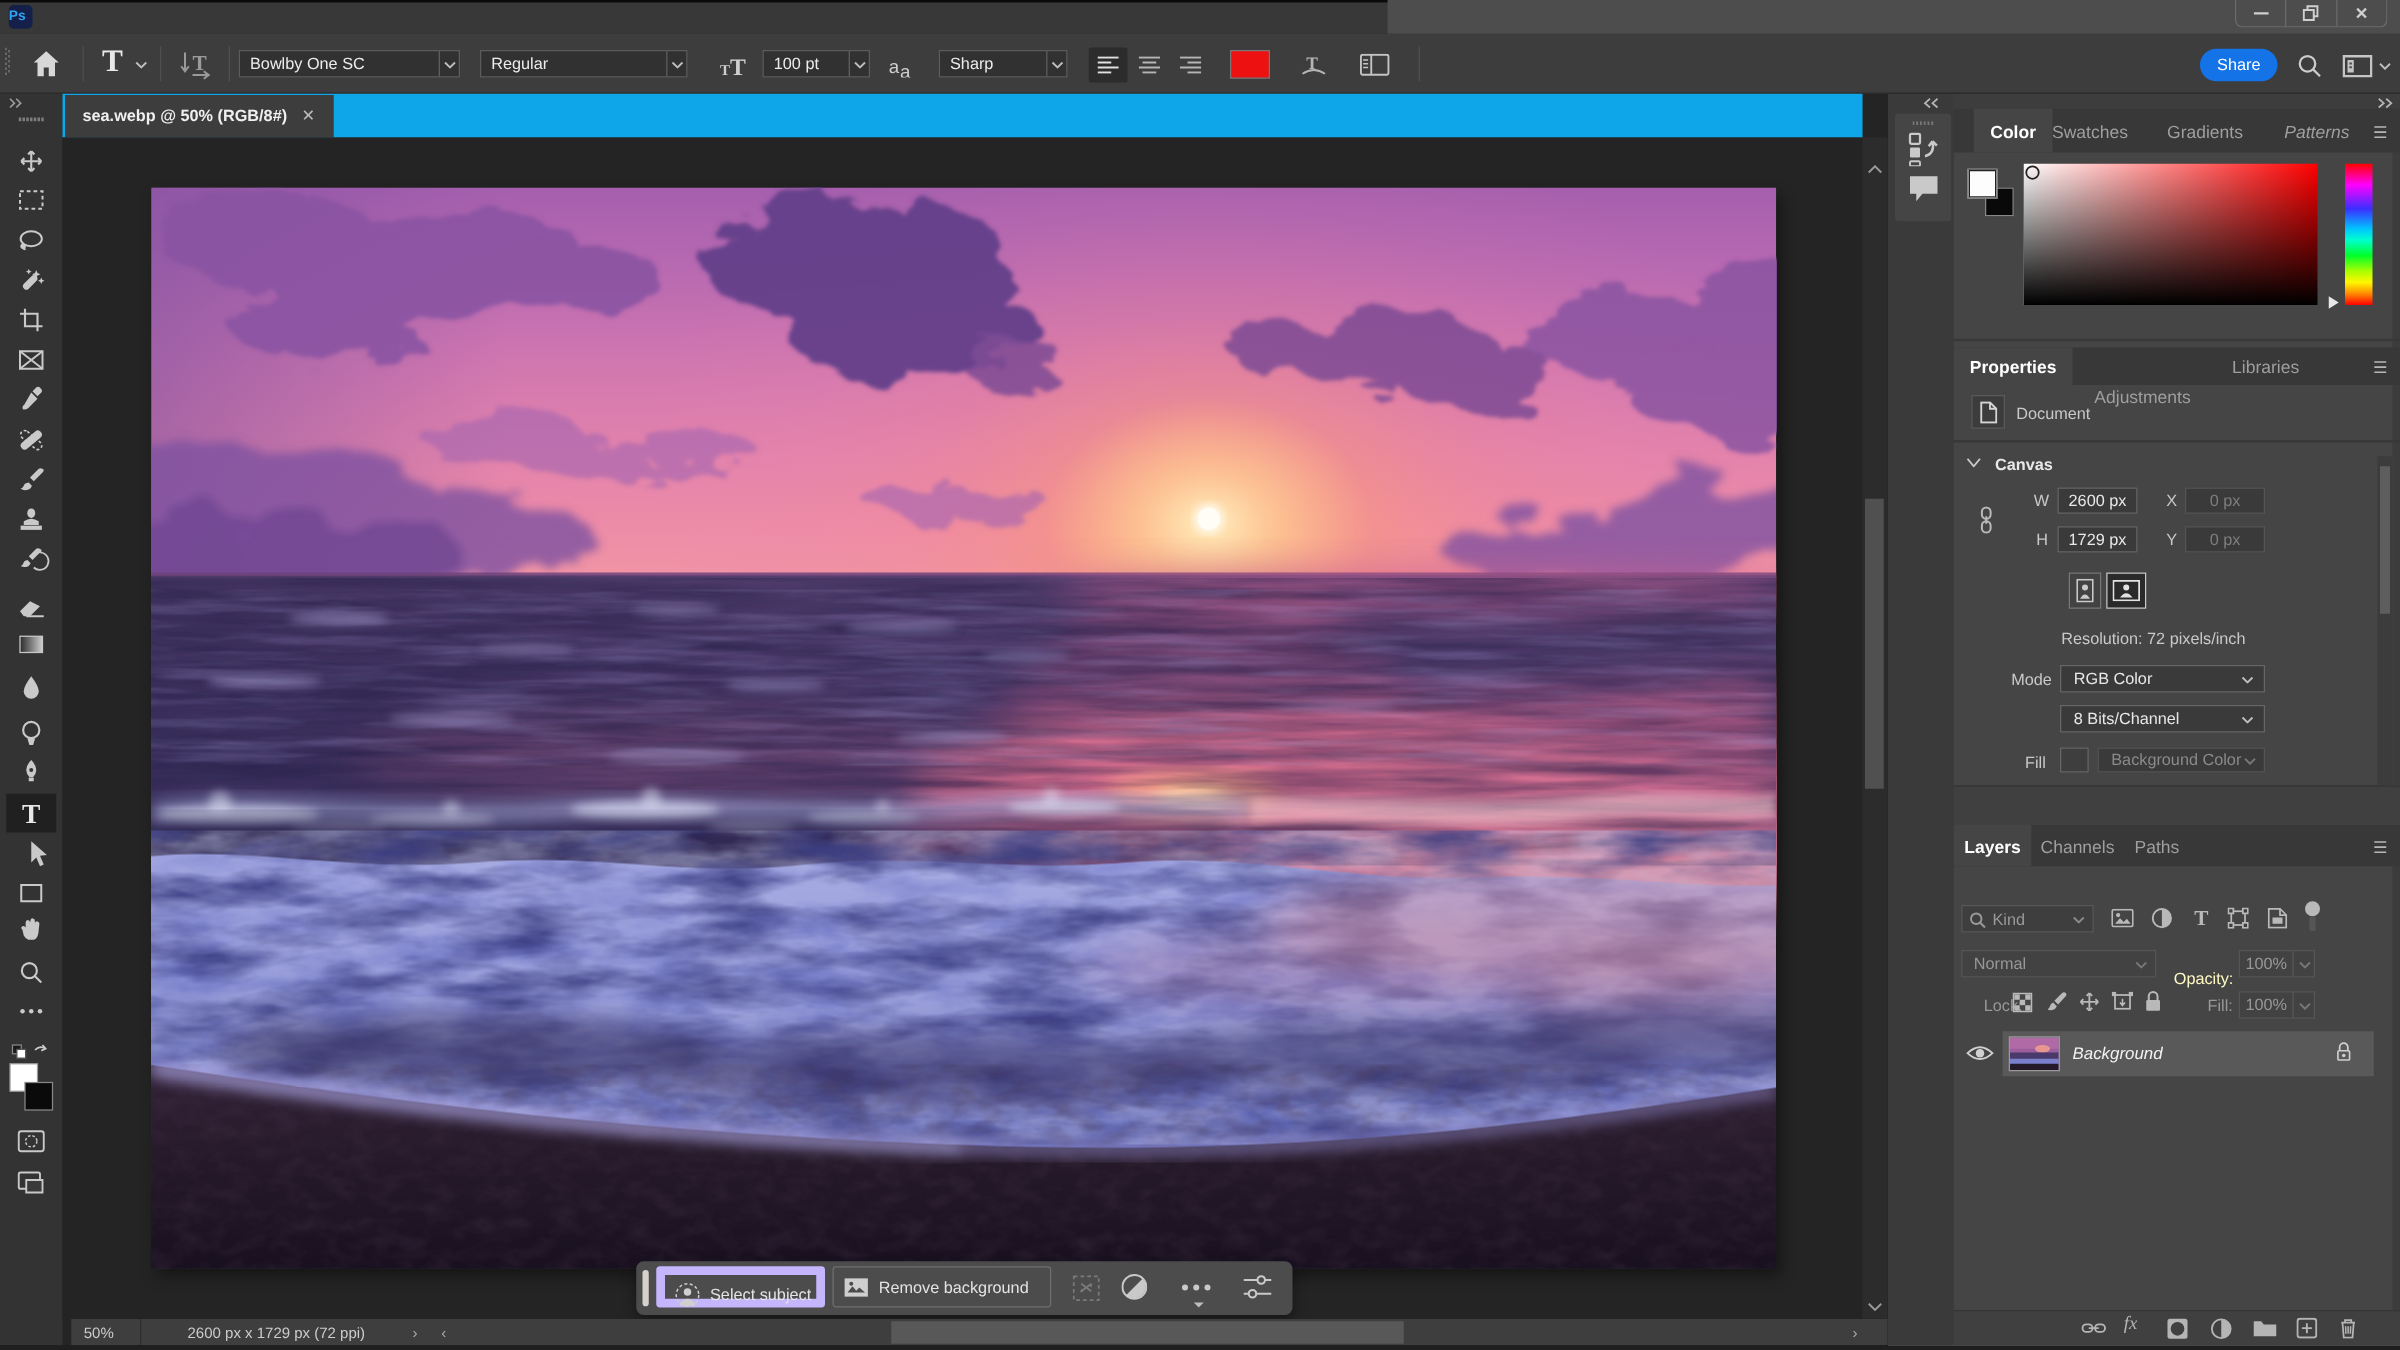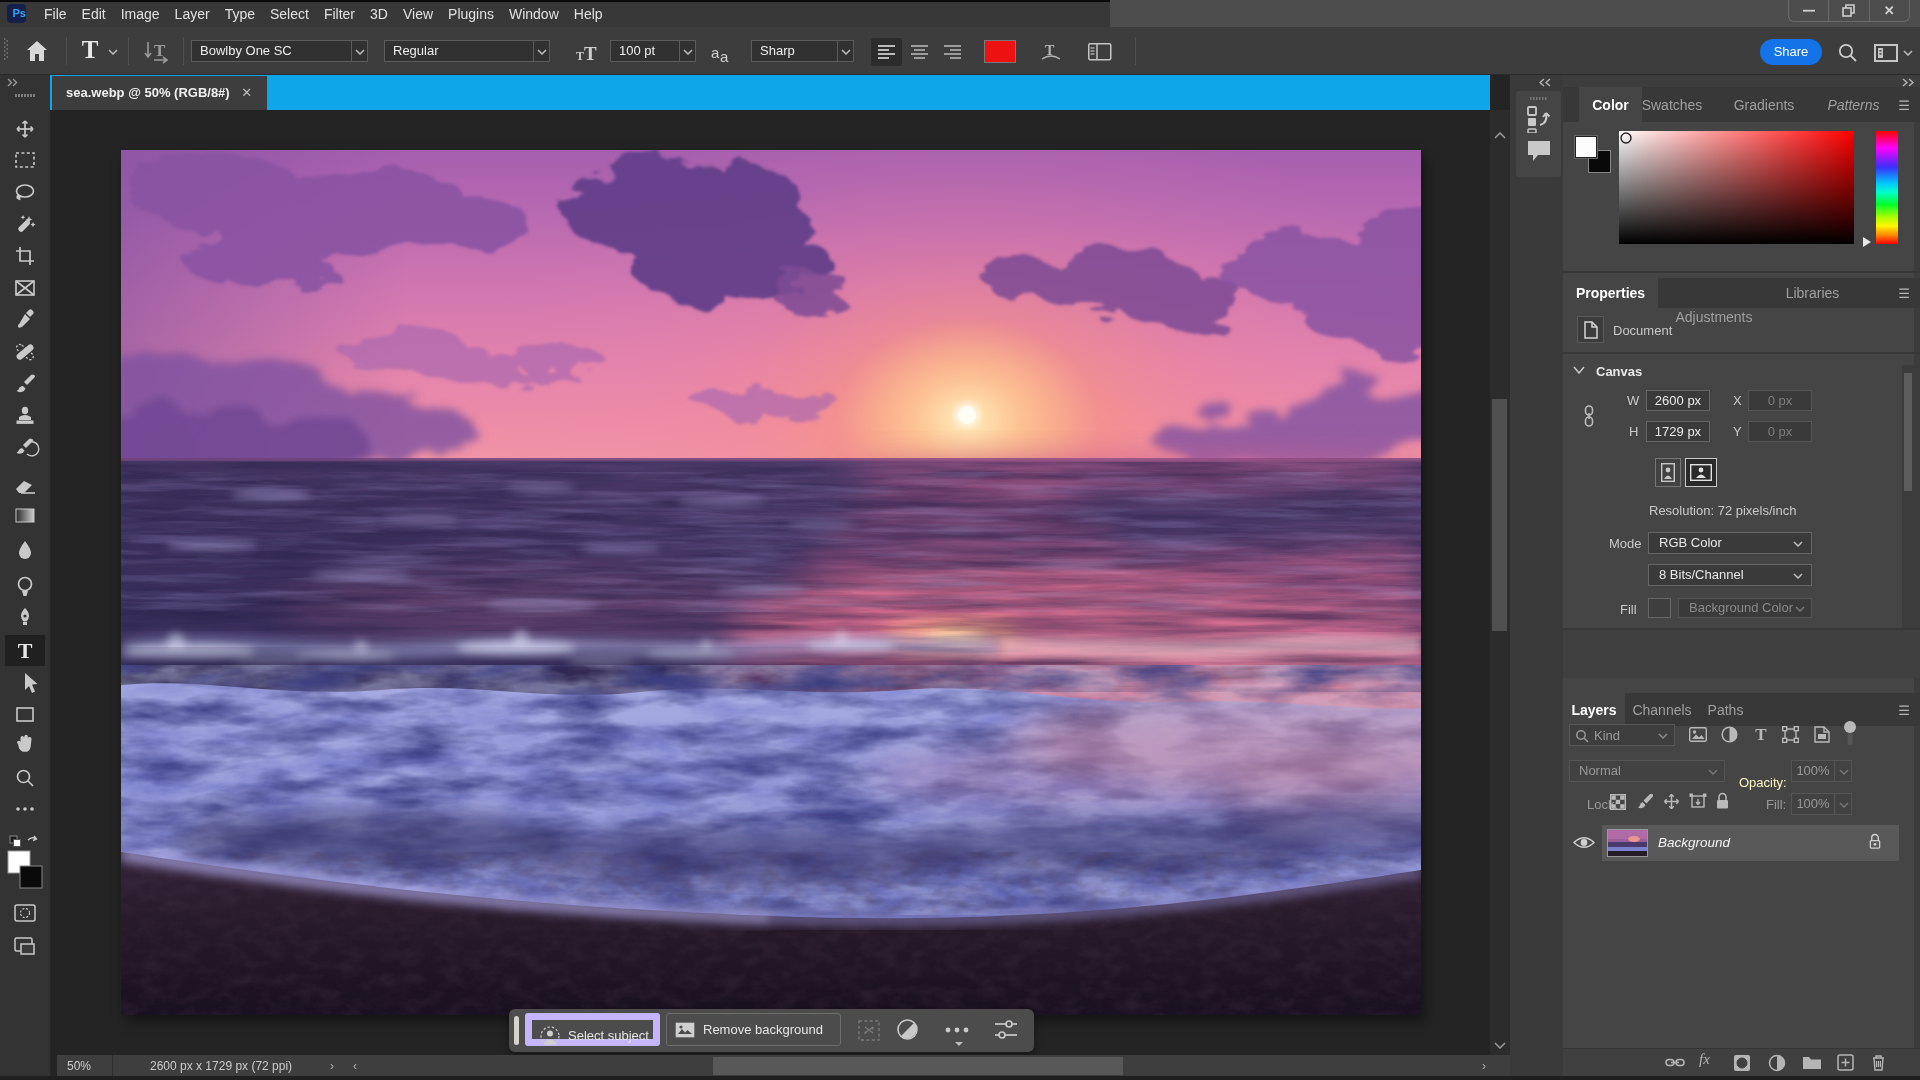--- a/index.html
+++ b/index.html
@@ -4,21 +4,21 @@
 <style>
   * { margin:0; padding:0; box-sizing:border-box; }
   html,body { width:1920px; height:1080px; overflow:hidden; background:#242424;
     font-family:"Liberation Sans", sans-serif; }
   .abs { position:absolute; }
 
   
   #titlebar { position:absolute; left:0; top:0; width:1920px; height:27px; background:#383838; }
   #titlebar .right { position:absolute; left:1110px; top:0; width:810px; height:27px; background:#4d4d4d; }
   #pslogo { position:absolute; left:7px; top:4px; width:19px; height:19px; background:#14204a; border-radius:4px;
-    color:#2fa3f7; font-size:11px; font-weight:bold; text-align:right; line-height:19px; }
+    color:#2fa3f7; font-size:11px; font-weight:bold; text-align:left; line-height:19px; }
   .menus { position:absolute; left:44px; top:0; height:27px; display:flex; align-items:center; gap:15px;
     color:#e0e0e0; font-size:14px; }
   #winbtns { position:absolute; right:10px; top:0; width:122px; height:22px; border:1px solid #6a6a6a; border-top:none;
     border-radius:0 0 6px 6px; display:flex; }
   #winbtns div { flex:1; display:flex; align-items:center; justify-content:center; color:#cfcfcf; font-size:12px; }
   #winbtns div + div { border-left:1px solid #6a6a6a; }
 
   
   #optbar { position:absolute; left:0; top:27px; width:1920px; height:48px; background:#3d3d3d; border-bottom:1px solid #2a2a2a; }
   .sep { position:absolute; top:10px; height:28px; width:1px; background:#4f4f4f; }
@@ -61,34 +61,20 @@
   .drop { position:absolute; background:#3a3a3a; border:1px solid #666; color:#e8e8e8; font-size:13px; padding-left:10px; }
   .lab { position:absolute; color:#c9c9c9; font-size:13px; }
 </style>
 </head>
 <body>
 
 <div id="titlebar">
   <div class="right"></div>
   <div class="abs" style="left:0;top:0;width:1110px;height:2px;background:#0a0a0a;"></div>
   <div id="pslogo">Ps</div>
-  <div class="menus">
-    <span>File</span>
-      <span>Edit</span>
-      <span>Image</span>
-      <span>Layer</span>
-      <span>Type</span>
-      <span>Select</span>
-    <span>Filter</span>
-      <span>3D</span>
-      <span>View</span>
-      <span>Plugins</span>
-      <span>Window</span>
-      <span>Help</span>
-  </div>
   <div id="winbtns">
     <div>
         <svg width="12" height="3">
           <rect x="0" y="0.8" width="12" height="1.8" fill="#cfcfcf"></rect>
         </svg>
       </div>
     <div>
         <svg width="13" height="13" viewBox="0 0 13 13">
           <rect x="1" y="4" width="8" height="8" fill="none" stroke="#cfcfcf" stroke-width="1.6"></rect>
           <path d="M4,4 V1 H12 V9 H9" fill="none" stroke="#cfcfcf" stroke-width="1.6"></path>
@@ -795,21 +781,21 @@
     <svg style="position:absolute;right:6px;top:7px;" width="10" height="6">
         <path d="M1,1 L5,5 L9,1" stroke="#777" stroke-width="1.5" fill="none"></path>
       </svg>
   </div>
   <div class="abs" style="left:339px;top:290px;width:12px;height:263px;background:#3c3c3c;">
     <div class="abs" style="left:2px;top:8px;width:8px;height:118px;background:#5d5d5d;"></div>
   </div>
   <div class="abs" style="left:0;top:553px;width:357px;height:2px;background:#383838;"></div>
   <div class="abs" style="left:0;top:555px;width:357px;height:48px;background:#404040;"></div>
 
-  <div class="ptabs" style="top:618px;height:33px;text-decoration:underline;">
+  <div class="ptabs" style="top:585px;height:33px;text-decoration:underline;">
     <div class="ptab on" style="left:0px;width:62px;">Layers</div>
     <div class="ptab" style="left:63px;width:72px;">Channels</div>
     <div class="ptab" style="left:136px;width:53px;">Paths</div>
     <div class="hamb" style="top:10px;">☰</div>
   </div>
 
   <div class="abs" style="left:6px;top:649px;width:106px;height:22px;background:#3e3e3e;border:1px solid #585858;">
     <svg style="position:absolute;left:5px;top:4px;" width="14" height="14">
         <circle cx="6" cy="6" r="4.2" fill="none" stroke="#9a9a9a" stroke-width="1.5"></circle>
         <line x1="9" y1="9" x2="13" y2="13" stroke="#9a9a9a" stroke-width="1.5"></line>

